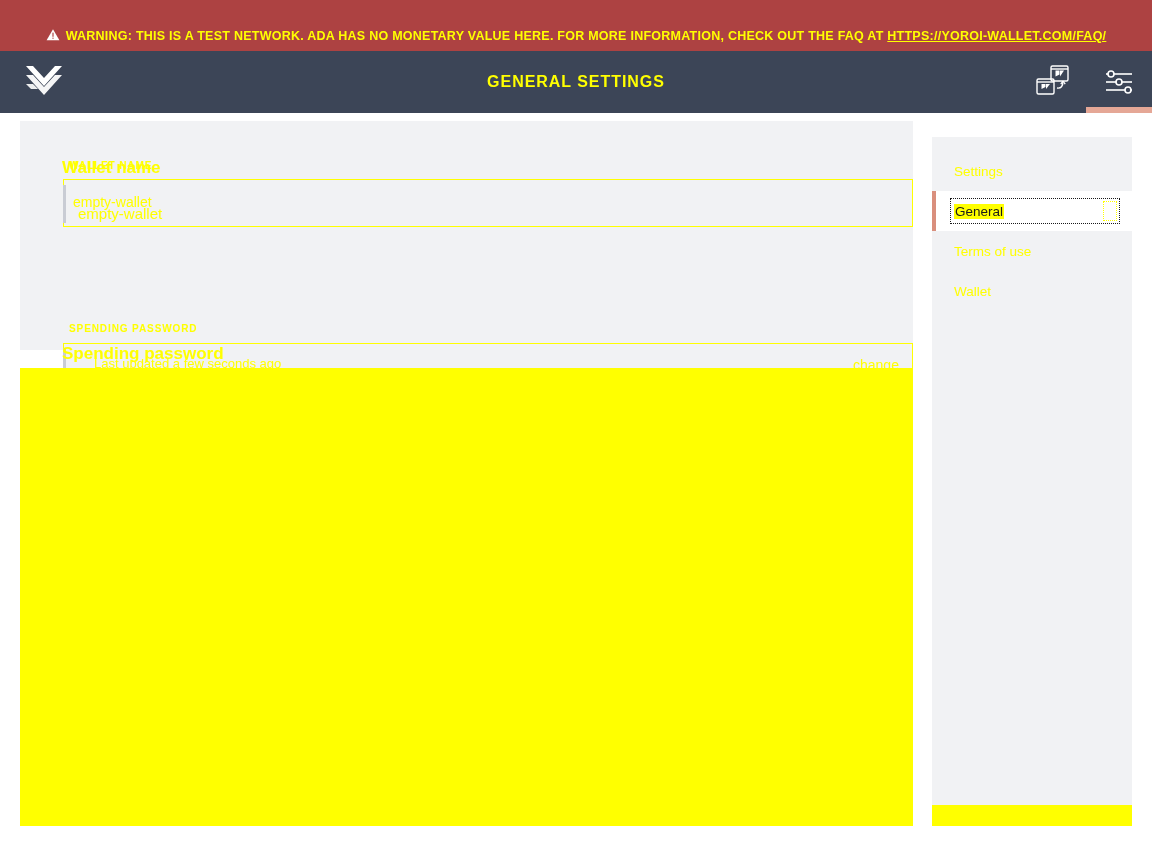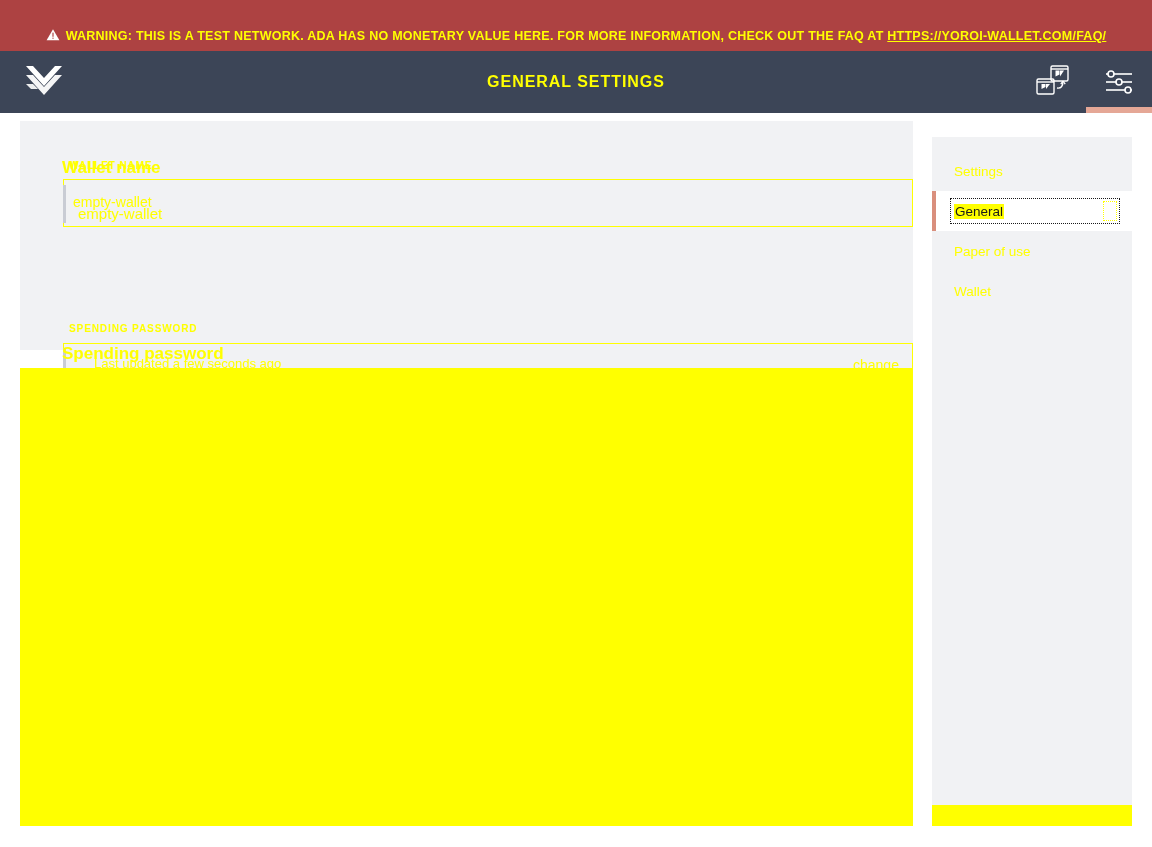--- a/index.html
+++ b/index.html
@@ -308,21 +308,21 @@
       <span>Settings</span>
     </div>
 
 
     <div class="menu-item active">
       <span class="focus-ring"></span>
       <span class="label-hl">General</span>
     </div>
 
     <div class="menu-item">
-      <span>Paper of use</span>
+      <span>Terms of use</span>
     </div>
 
     <div class="menu-item">
       <span>Wallet</span>
     </div>
 
 
   </div>
   <div class="sidebar-bottom-bar"></div>
 </div>

